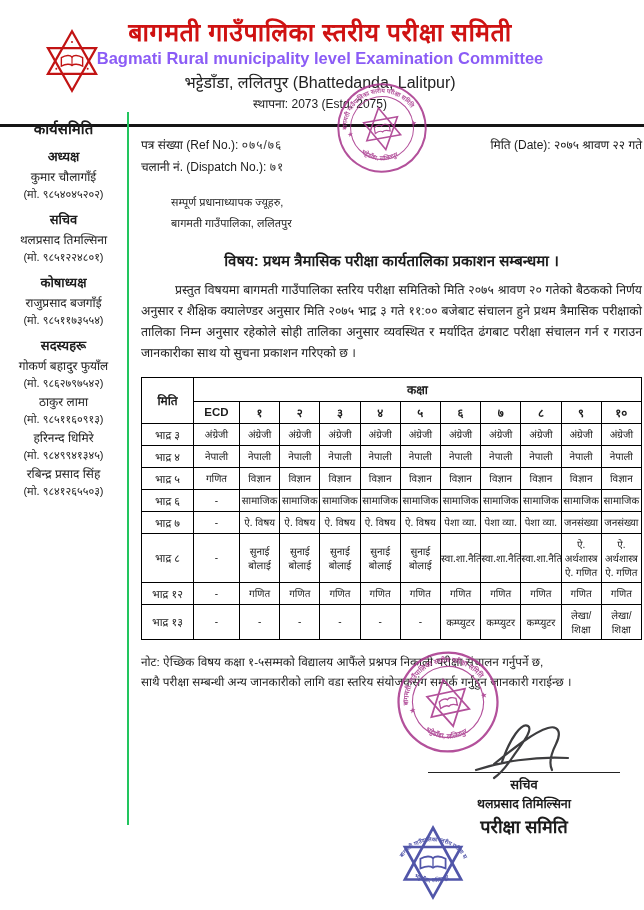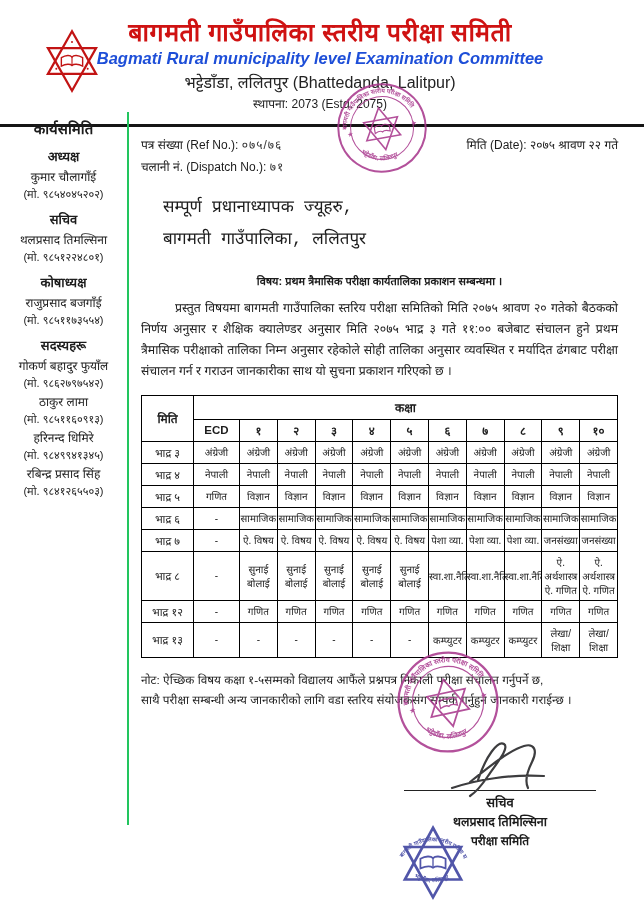--- a/index.html
+++ b/index.html
@@ -5,61 +5,61 @@
   html,body{margin:0;padding:0;}
   body{
     width:644px;height:910px;position:relative;background:#ffffff;
     font-family:"Liberation Sans","DejaVu Sans",sans-serif;color:#1c1c1c;
     overflow:hidden;
   }
   
   .header{position:absolute;left:0;top:0;width:640px;height:124px;text-align:center;}
   .logo{position:absolute;left:44px;top:28px;width:56px;height:66px;}
   .title-np{margin-top:14px;font-size:25px;font-weight:bold;color:#cf1212;letter-spacing:.5px;}
-  .title-en{font-size:16.5px;font-weight:bold;color:#1d4ed8;margin-top:1px;font-style:italic;}
+  .title-en{font-size:16.5px;font-weight:bold;color:#8b5cf6;margin-top:1px;}
   .addr{font-size:16px;margin-top:3px;color:#222;}
   .estd{font-size:12px;margin-top:2px;color:#222;}
   .top-rule{position:absolute;left:0;top:124px;width:644px;height:3px;background:#151515;}
   
   .stamp{position:absolute;opacity:.88;pointer-events:none;}
   .stamp-top{left:336px;top:82px;width:92px;height:92px;transform:rotate(-10deg);}
   .stamp-mid{left:396px;top:650px;width:104px;height:104px;transform:rotate(-12deg);}
   .stamp-bottom{left:396px;top:820px;width:74px;height:88px;}
   
   .sidebar{position:absolute;left:0;top:112px;width:129px;height:713px;
     border-right:2px solid #22c55e;text-align:center;box-sizing:border-box;padding-top:6px;}
   .sb-title{font-size:15px;font-weight:bold;margin-bottom:2px;}
   .sb-role{font-size:13px;font-weight:bold;margin-top:9px;}
   .sb-name{font-size:12px;margin-top:3px;}
   .sb-phone{font-size:11px;margin-top:1px;}
   
-  .main{position:absolute;left:131px;top:127px;width:513px;box-sizing:border-box;padding:8px 26px 0 10px;}
+  .main{position:absolute;left:131px;top:127px;width:513px;box-sizing:border-box;padding:8px 2px 0 10px;}
   .meta{display:flex;justify-content:space-between;font-size:12px;line-height:1.8;}
   .meta .val{letter-spacing:1px;color:#333;}
-  .recipient{margin:14px 0 0 22px;font-size:17px;line-height:1.9;font-family:Liberation Mono, monospace;}
-  .subject{text-align:center;font-size:11px;font-weight:bold;margin-top:16px;}
+  .recipient{margin:14px 0 0 30px;font-size:11px;line-height:1.9;}
+  .subject{text-align:center;font-size:15px;font-weight:bold;margin-top:16px;}
   .body-par{font-size:12.3px;line-height:1.72;text-align:justify;text-indent:34px;margin-top:10px;}
   
   table.exam{border-collapse:collapse;width:100%;margin-top:4px;table-layout:fixed;}
   table.exam th,table.exam td{border:1px solid #000;text-align:center;vertical-align:middle;
     padding:3px 0;font-size:10px;white-space:pre-line;overflow:hidden;}
   table.exam th{font-size:12px;font-weight:bold;}
   table.exam .col-date{width:52px;}
   table.exam .col-ecd{width:46px;}
   table.exam td.date-cell{font-size:11px;}
   table.exam th.cls-num{font-size:11.5px;}
   
   .note{font-size:11.8px;line-height:1.7;margin-top:12px;}
   
   .sigblock{width:200px;margin:26px 18px 0 auto;text-align:center;position:relative;}
   .sig-scrawl{display:block;margin:0 auto -8px auto;}
   .sig-line{border-top:1.6px solid #222;margin:0 4px;}
   .sig-role{font-size:13px;font-weight:bold;margin-top:2px;}
   .sig-name{font-size:12.5px;font-weight:bold;margin-top:2px;}
-  .sig-org{font-size:12px;font-weight:bold;margin-top:2px;}
+  .sig-org{font-size:18px;font-weight:bold;margin-top:2px;}
 </style>
 </head>
 <body>
 
 <div class="header">
   <svg class="logo" viewBox="0 0 100 112">
     <polygon points="50,3 93,79 7,79" fill="none" stroke="#c21414" stroke-width="4"></polygon>
     <polygon points="50,109 7,33 93,33" fill="none" stroke="#c21414" stroke-width="4"></polygon>
     <path d="M31,50 C39,45 47,45 50,49 C53,45 61,45 69,50 L69,65 C61,61 53,61 50,64 C47,61 39,61 31,65 Z" fill="none" stroke="#c21414" stroke-width="2.5"></path>
     <line x1="50" y1="49" x2="50" y2="64" stroke="#c21414" stroke-width="2"></line>

